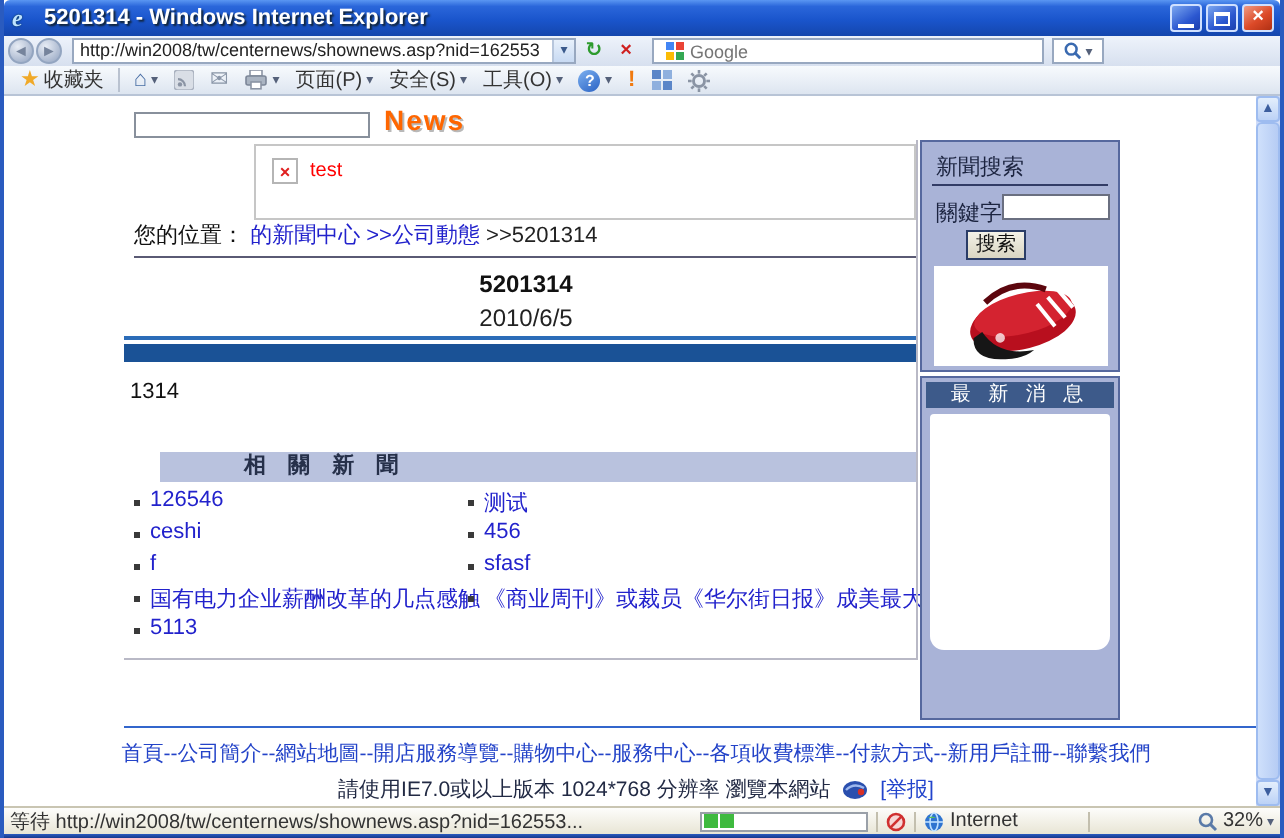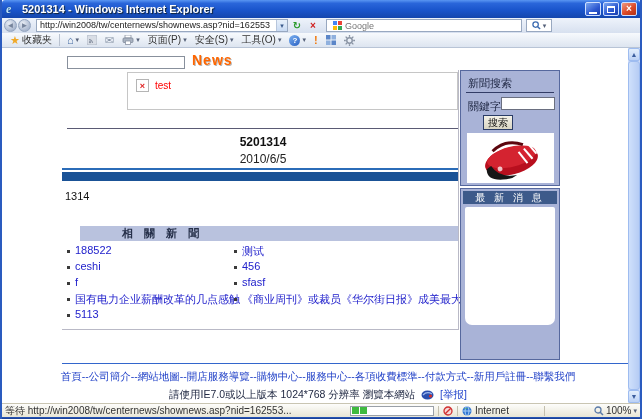--- a/index.html
+++ b/index.html
@@ -248,33 +248,39 @@
   <div class="viewport">
 
     <input class="abs news-input" style="">
     <div class="abs news-logo">News</div>
 
     <div class="abs broken-box">
       <span class="broken-ico">×</span>
       <span class="broken-cap">test</span>
     </div>
 
+    <div class="abs breadcrumb">
+      <span>您的位置：</span>
+      <a href="#">的新聞中心</a>
+      <a href="#">&gt;&gt;公司動態</a>
+      <span class="crumb-cur">&gt;&gt;5201314</span>
+    </div>
 
     <div class="abs hr1"></div>
     <div class="abs art-title">5201314</div>
     <div class="abs art-date">2010/6/5</div>
     <div class="abs thinline"></div>
     <div class="abs thickbar"></div>
     <div class="abs art-body">1314</div>
 
     <div class="abs rel-header">相 關 新 聞</div>
     <ul class="abs rel" id="related-left">
         <li>
           <span class="bullet"></span>
-          <a href="#">188522</a>
+          <a href="#">126546</a>
         </li>
         <li>
           <span class="bullet"></span>
           <a href="#">ceshi</a>
         </li>
         <li>
           <span class="bullet"></span>
           <a href="#">f</a>
         </li>
         <li>
@@ -377,18 +383,18 @@
           <path d="M2 3 q2 -1.5 4 0" fill="#57c25a" stroke="none"></path>
         </svg>
       <span>Internet</span>
     </span>
     <span class="st-sep"></span>
     <span class="zoomctl">
       <svg width="10" height="10" viewBox="0 0 10 10">
           <circle cx="4" cy="4" r="3" fill="none" stroke="#5a7aa8" stroke-width="1.3"></circle>
           <line x1="6.2" y1="6.2" x2="9" y2="9" stroke="#5a7aa8" stroke-width="1.5"></line>
         </svg>
-      <span>100%</span>
+      <span>32%</span>
       <span class="caret">▾</span>
     </span>
   </div>
   <div class="bottomedge"></div>
 </div>
 
 </body></html>

